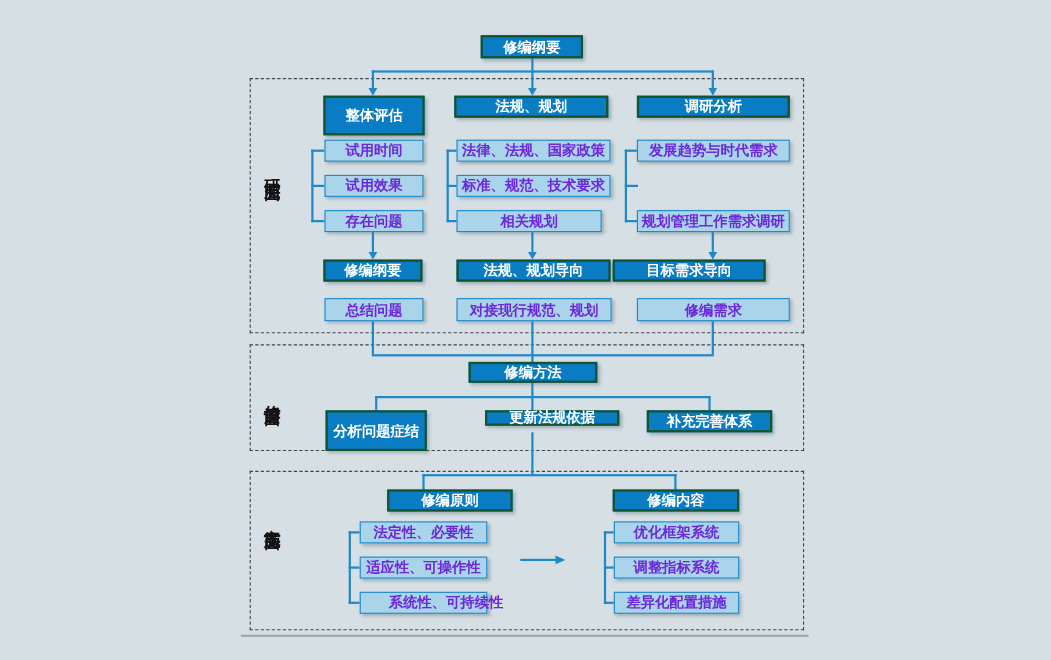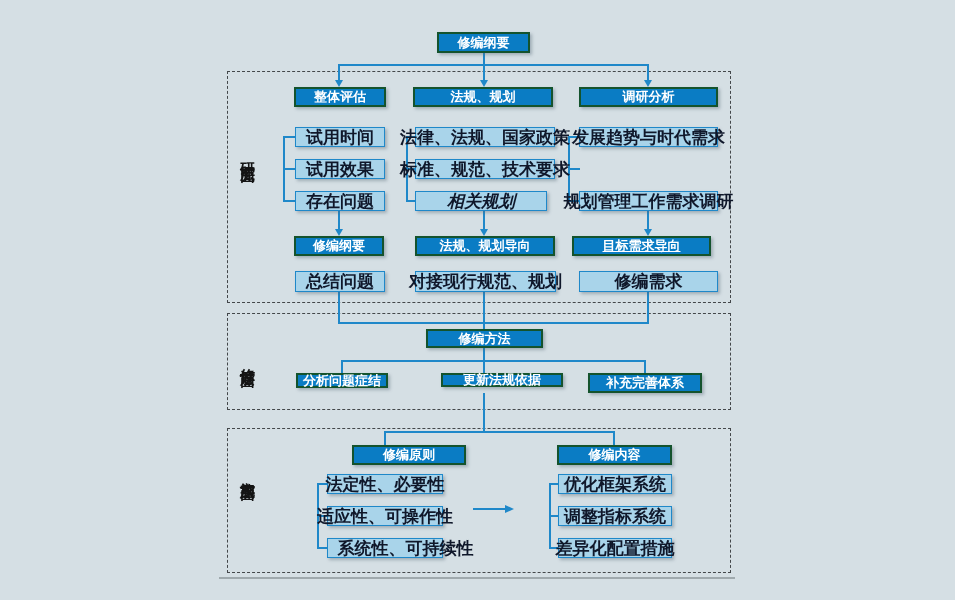--- a/index.html
+++ b/index.html
@@ -5,22 +5,22 @@
   html,body{margin:0;padding:0;background:#d5dfe4;}
   .stage{position:relative;width:955px;height:600px;background:#d5dfe4;
          font-family:"DejaVu Sans",sans-serif;overflow:hidden;}
   .section{position:absolute;border:1px dashed #43474a;}
   .vlabel{position:absolute;width:22px;writing-mode:vertical-rl;text-orientation:upright;
           font-weight:bold;font-size:15px;color:#141414;letter-spacing:2px;
           display:flex;align-items:center;justify-content:center;}
   .nd{position:absolute;background:#0a7cc4;border:2px solid #14532d;color:#ffffff;
       font-weight:bold;font-size:13px;display:flex;align-items:center;justify-content:center;
       box-shadow:2px 2px 3px rgba(80,100,115,.4);white-space:nowrap;box-sizing:border-box;}
-  .nl{position:absolute;background:#a9d4ea;border:1.5px solid #1f88c9;color:#0f172a;
-      font-weight:bold;font-size:17px;display:flex;align-items:center;justify-content:center;
+  .nl{position:absolute;background:#a9d4ea;border:1.5px solid #1f88c9;color:#6d28d9;
+      font-weight:bold;font-size:13px;display:flex;align-items:center;justify-content:center;
       box-shadow:2px 2px 3px rgba(80,100,115,.4);white-space:nowrap;box-sizing:border-box;}
   .hl{position:absolute;height:2px;background:#1f88c9;}
   .vl{position:absolute;width:2px;background:#1f88c9;}
   .arrd{position:absolute;width:0;height:0;border-left:4px solid transparent;
         border-right:4px solid transparent;border-top:7px solid #1f88c9;}
   .arrr{position:absolute;width:0;height:0;border-top:4px solid transparent;
         border-bottom:4px solid transparent;border-left:9px solid #1f88c9;}
   .underline{position:absolute;height:2px;background:#9fa9ad;}
 </style>
 </head>
@@ -90,45 +90,45 @@
   <div class="vl" style="left:549px;top:483px;height:66px;"></div>
   <div class="hl" style="left:549px;top:483px;width:9px;"></div>
   <div class="hl" style="left:549px;top:515px;width:9px;"></div>
   <div class="hl" style="left:549px;top:547px;width:9px;"></div>
 
   <div class="hl" style="left:473px;top:508px;width:33px;"></div>
   <div class="arrr" style="left:505px;top:505px;"></div>
 
   <div class="nd" style="left:437px;top:32px;width:93px;height:21px;">修编纲要</div>
 
-  <div class="nd" style="left:294px;top:87px;width:92px;height:20px;">整体评估</div>
+  <div class="nd" style="left:294px;top:87px;width:92px;height:36px;">整体评估</div>
   <div class="nd" style="left:413px;top:87px;width:140px;height:20px;">法规、规划</div>
   <div class="nd" style="left:579px;top:87px;width:139px;height:20px;">调研分析</div>
 
   <div class="nl" style="left:295px;top:127px;width:90px;height:20px;">试用时间</div>
   <div class="nl" style="left:295px;top:159px;width:90px;height:20px;">试用效果</div>
   <div class="nl" style="left:295px;top:191px;width:90px;height:20px;">存在问题</div>
 
   <div class="nl" style="left:415px;top:127px;width:140px;height:20px;">法律、法规、国家政策</div>
   <div class="nl" style="left:415px;top:159px;width:140px;height:20px;">标准、规范、技术要求</div>
-  <div class="nl" style="left:415px;top:191px;width:132px;height:20px;font-style:italic;">相关规划</div>
+  <div class="nl" style="left:415px;top:191px;width:132px;height:20px;">相关规划</div>
 
   <div class="nl" style="left:579px;top:127px;width:139px;height:20px;">发展趋势与时代需求</div>
   <div class="nl" style="left:579px;top:191px;width:139px;height:20px;">规划管理工作需求调研</div>
 
   <div class="nd" style="left:294px;top:236px;width:90px;height:20px;">修编纲要</div>
   <div class="nd" style="left:415px;top:236px;width:140px;height:20px;">法规、规划导向</div>
-  <div class="nd" style="left:572px;top:236px;width:139px;height:20px;text-decoration:underline;">目标需求导向</div>
+  <div class="nd" style="left:557px;top:236px;width:139px;height:20px;">目标需求导向</div>
 
   <div class="nl" style="left:295px;top:271px;width:90px;height:21px;">总结问题</div>
   <div class="nl" style="left:415px;top:271px;width:141px;height:21px;">对接现行规范、规划</div>
   <div class="nl" style="left:579px;top:271px;width:139px;height:21px;">修编需求</div>
 
   <div class="nd" style="left:426px;top:329px;width:117px;height:19px;">修编方法</div>
-  <div class="nd" style="left:296px;top:373px;width:92px;height:15px;">分析问题症结</div>
+  <div class="nd" style="left:296px;top:373px;width:92px;height:37px;">分析问题症结</div>
   <div class="nd" style="left:441px;top:373px;width:122px;height:14px;">更新法规依据</div>
   <div class="nd" style="left:588px;top:373px;width:114px;height:20px;">补充完善体系</div>
 
   <div class="nd" style="left:328px;top:445px;width:114px;height:20px;margin-left:24px;">修编原则</div>
   <div class="nd" style="left:557px;top:445px;width:115px;height:20px;">修编内容</div>
 
   <div class="nl" style="left:327px;top:474px;width:116px;height:20px;">法定性、必要性</div>
   <div class="nl" style="left:327px;top:506px;width:116px;height:20px;">适应性、可操作性</div>
   <div class="nl" style="left:327px;top:538px;width:116px;height:20px;padding-left:41px;">系统性、可持续性</div>
 

